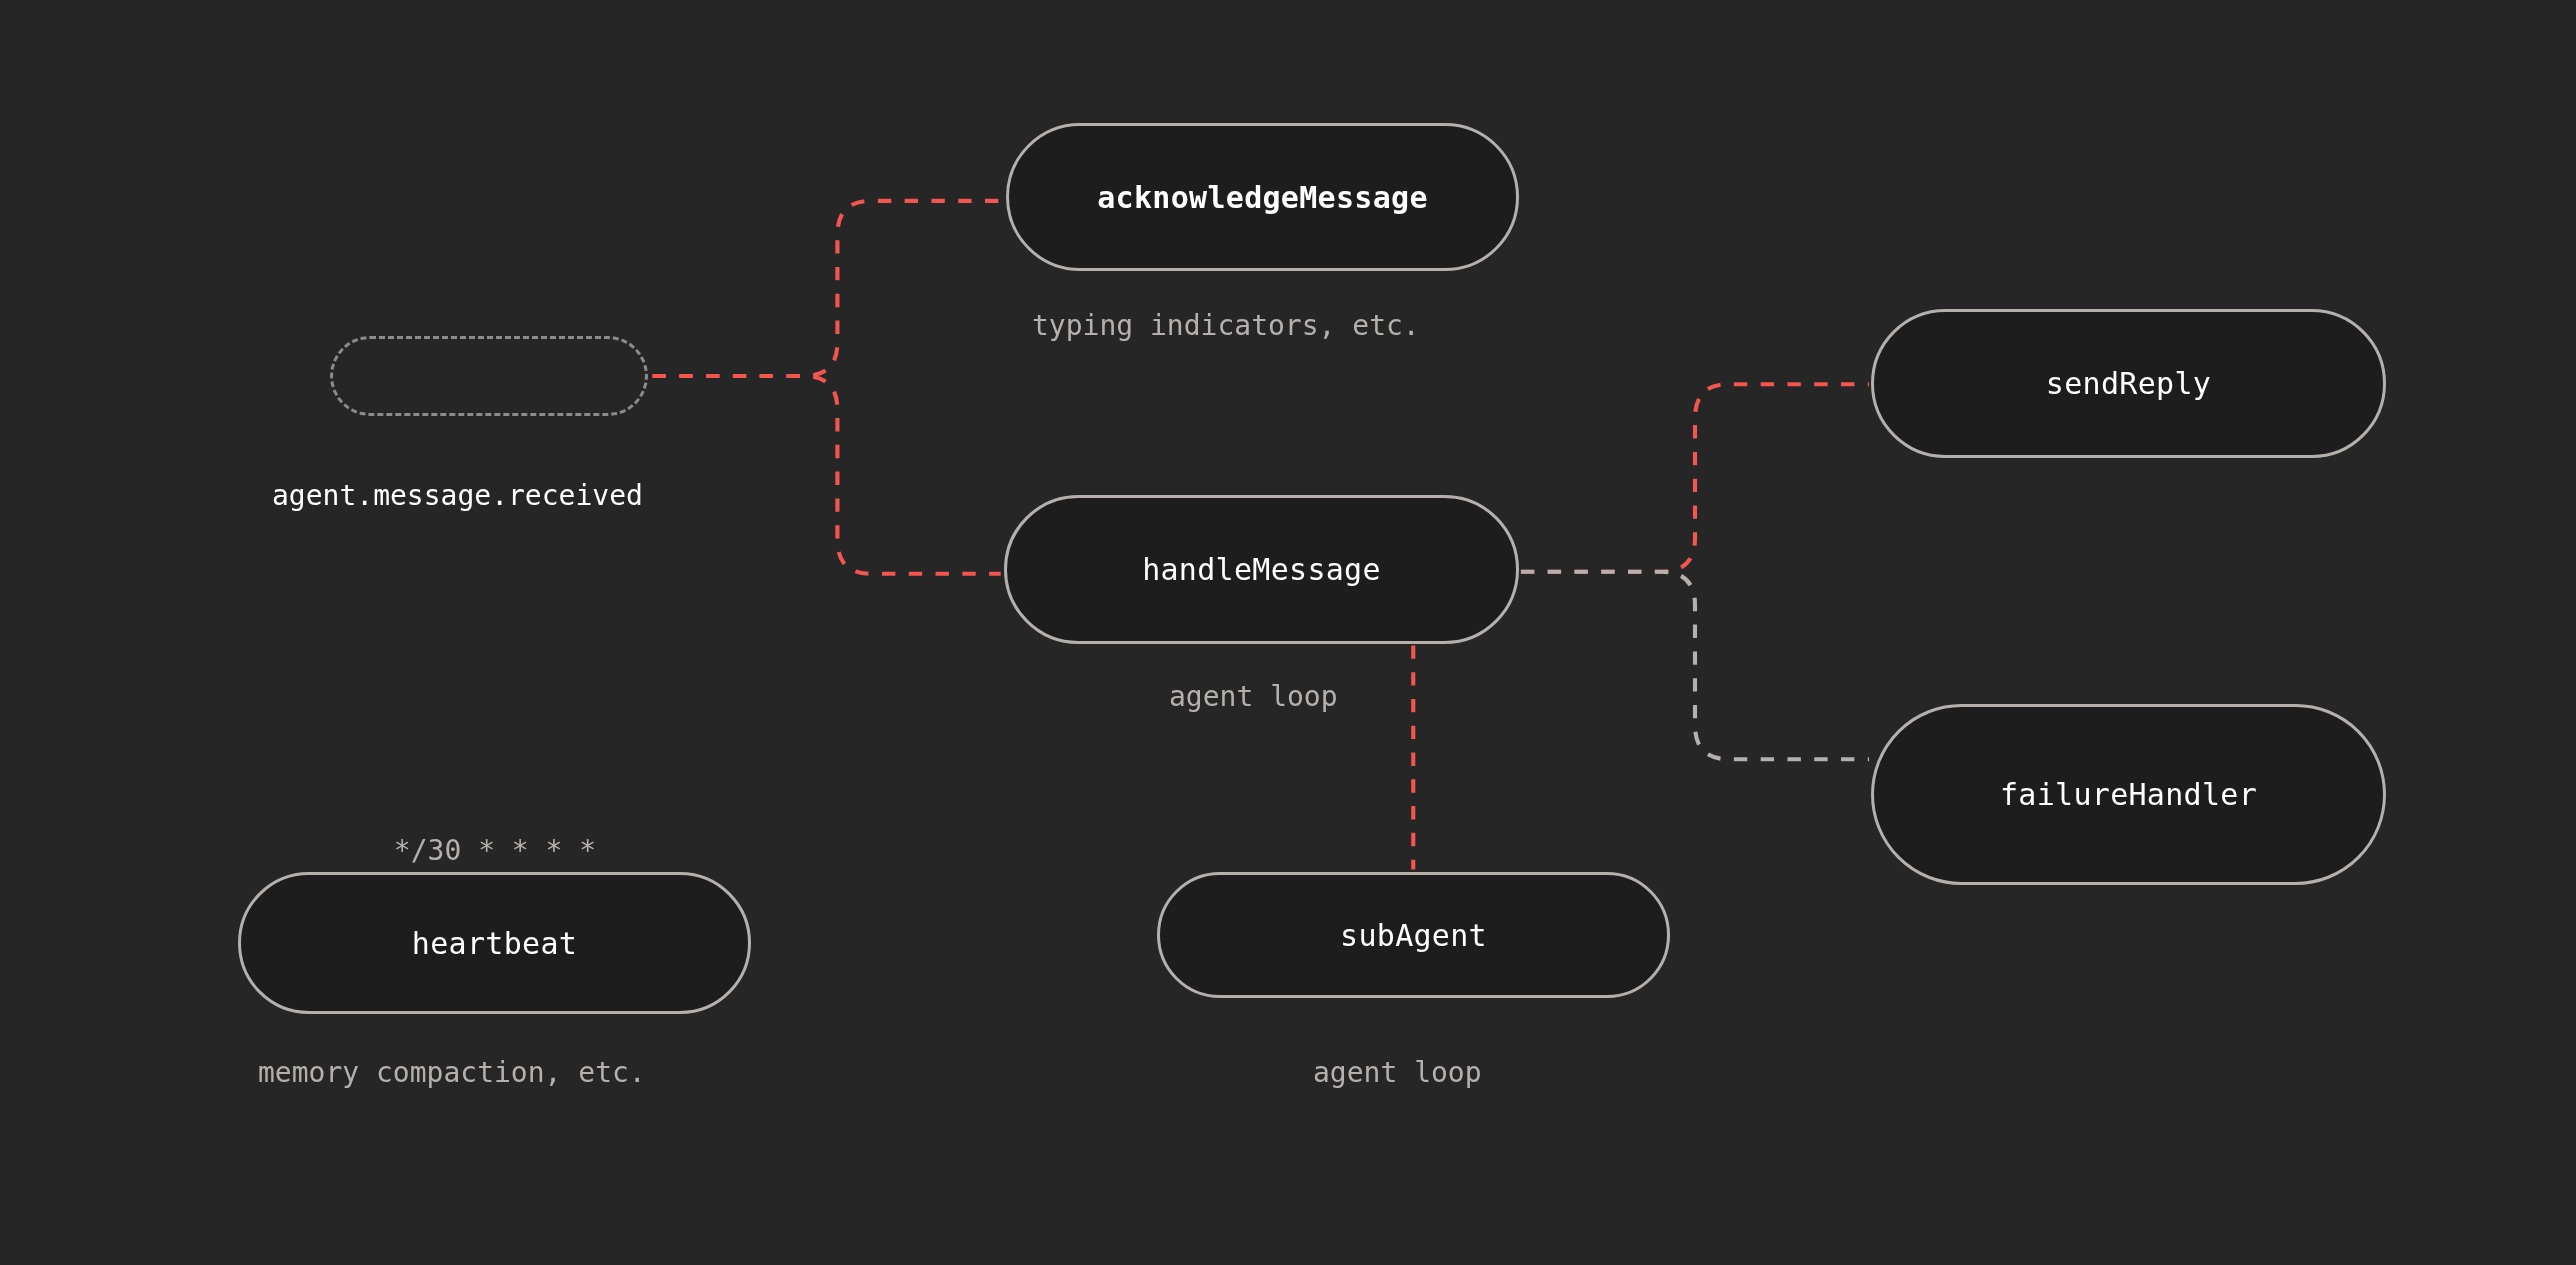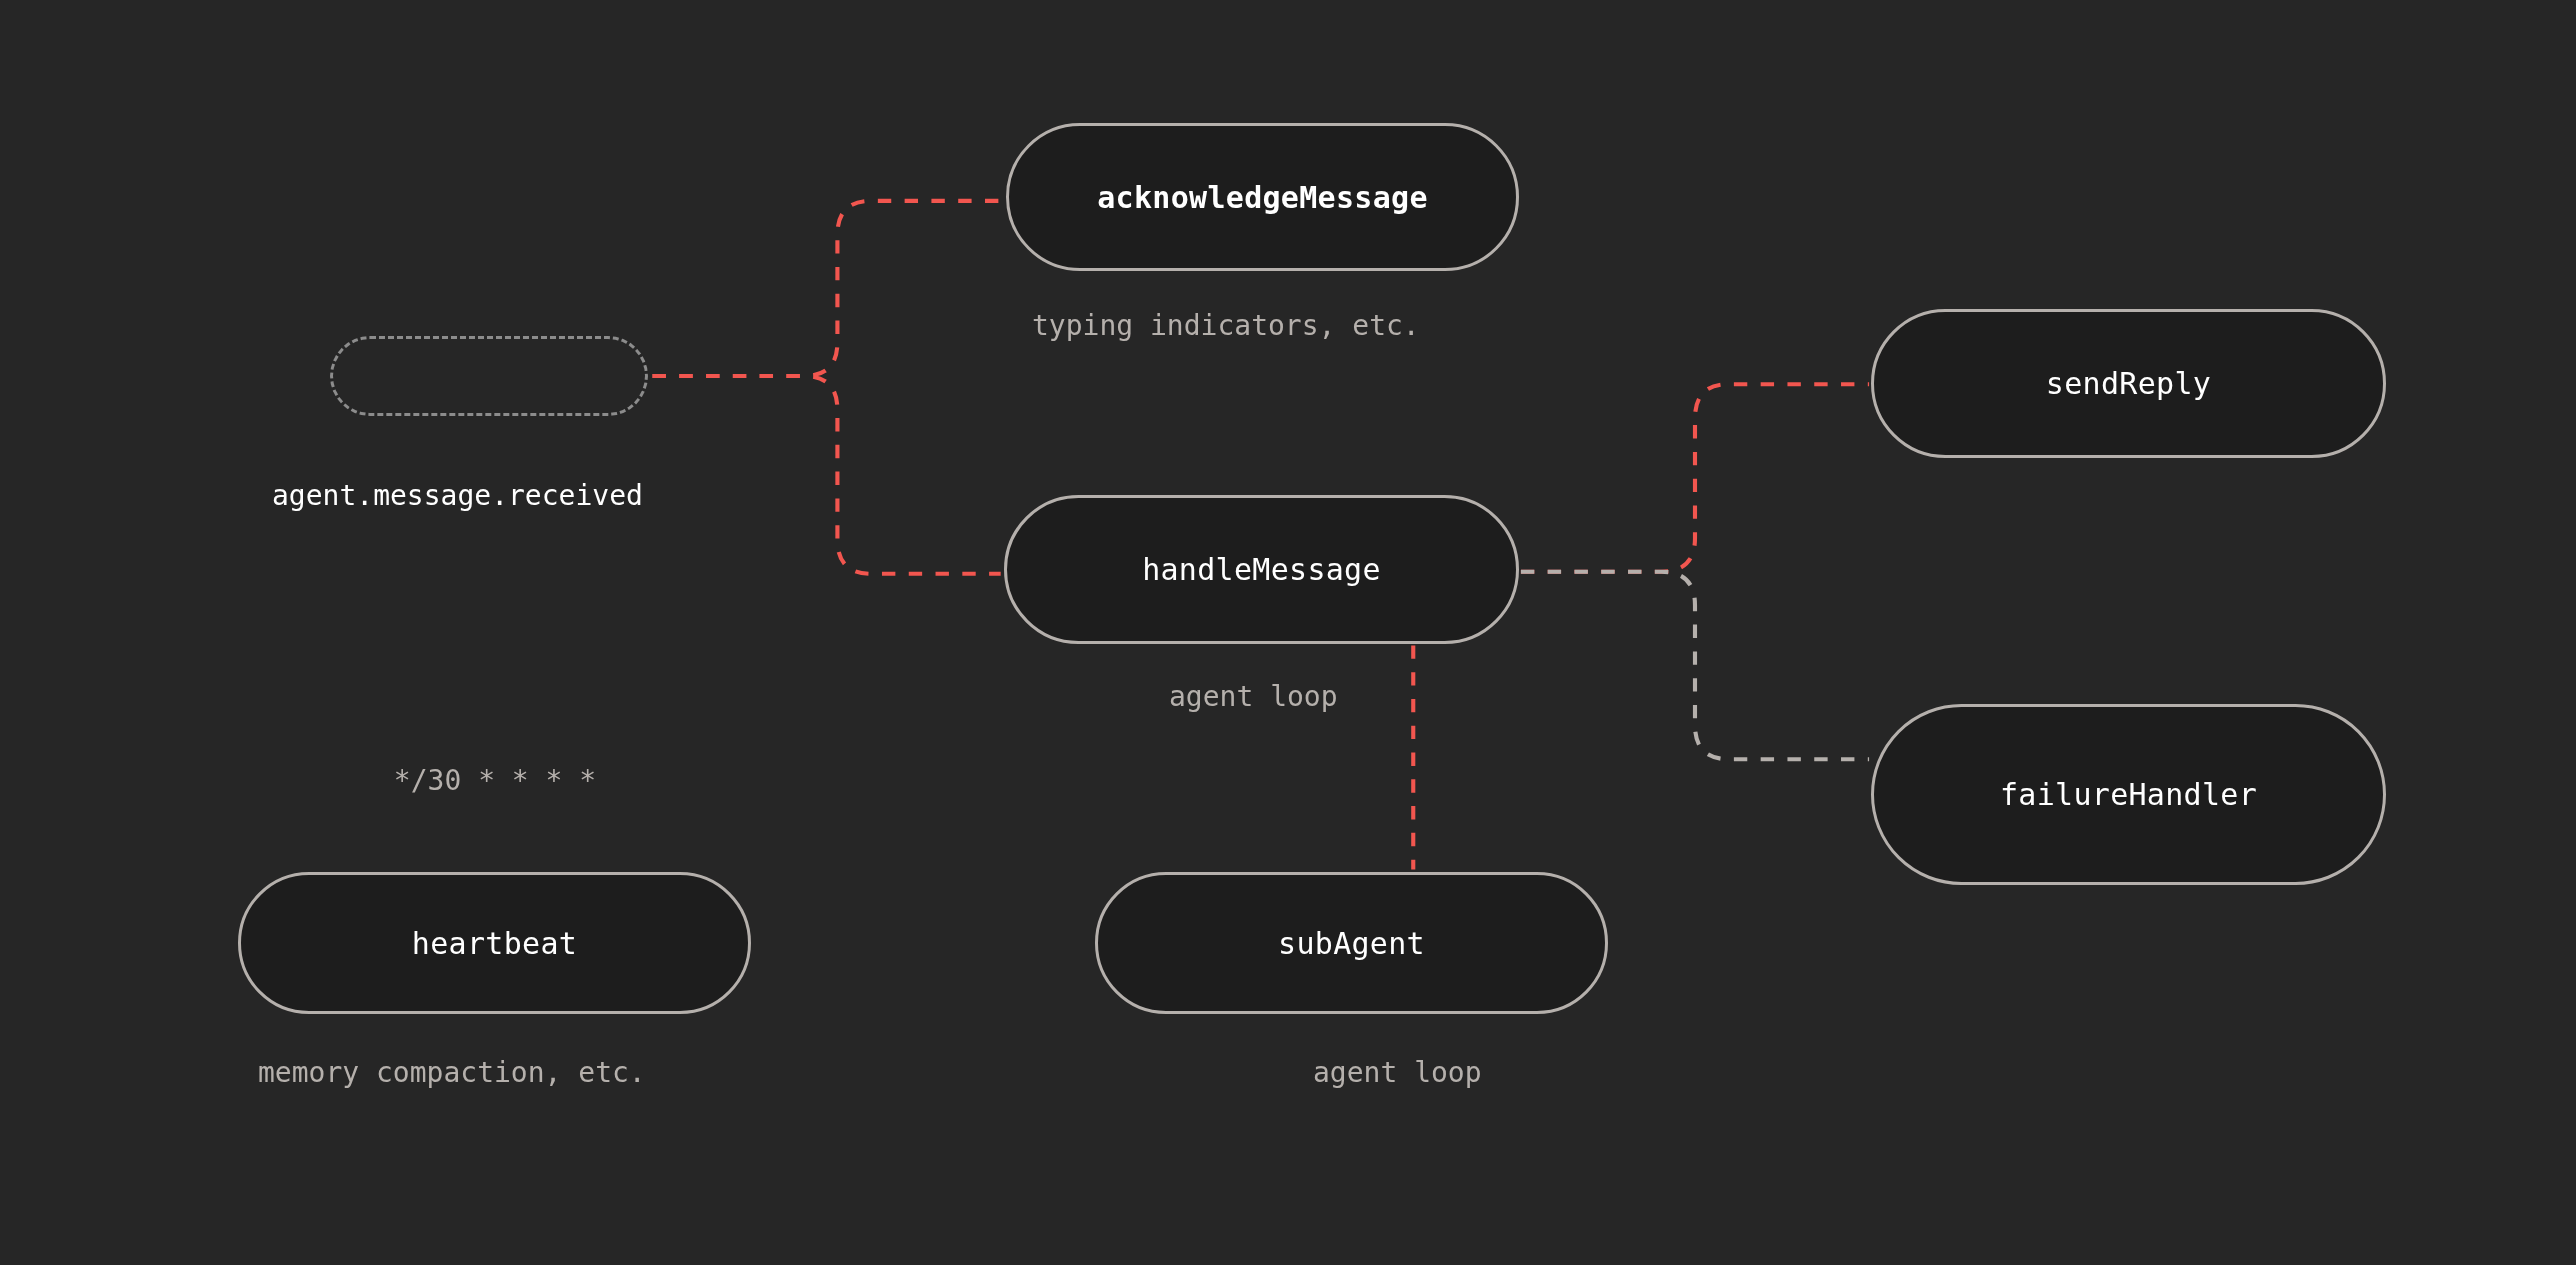--- a/index.html
+++ b/index.html
@@ -81,30 +81,30 @@
       </div>
       <div class="node" style="left: 1004px; top: 495px; width: 515px; height: 149px;">
         <span class="node-label">handleMessage</span>
       </div>
       <div class="node" style="left: 1871px; top: 309px; width: 515px; height: 149px;">
         <span class="node-label">sendReply</span>
       </div>
       <div class="node" style="left: 1871px; top: 704px; width: 515px; height: 181px; align-items: center;">
         <span class="node-label">failureHandler</span>
       </div>
-      <div class="node" style="left: 1095px; top: 872px; width: 513px; height: 142px;">
+      <div class="node" style="left: 1157px; top: 872px; width: 513px; height: 126px;">
         <span class="node-label">subAgent</span>
       </div>
       <div class="node" style="left: 238px; top: 872px; width: 513px; height: 142px;">
         <span class="node-label">heartbeat</span>
       </div>
     </div>
   <div id="caption-layer">
       <div class="caption bright" style="left: 272px; top: 479px;">agent.message.received</div>
       <div class="caption" style="left: 1032px; top: 309px; text-align: right;">typing indicators, etc.</div>
       <div class="caption" style="left: 1169px; top: 680px;">agent loop</div>
-      <div class="caption center" style="left: 495px; top: 764px; text-align: center;">*/30 * * * *</div>
+      <div class="caption center" style="left: 495px; top: 834px; text-align: center;">*/30 * * * *</div>
       <div class="caption" style="left: 258px; top: 1056px;">memory compaction, etc.</div>
       <div class="caption" style="left: 1313px; top: 1056px;">agent loop</div>
     </div>
 
 </div>
 
 
 </body></html>

